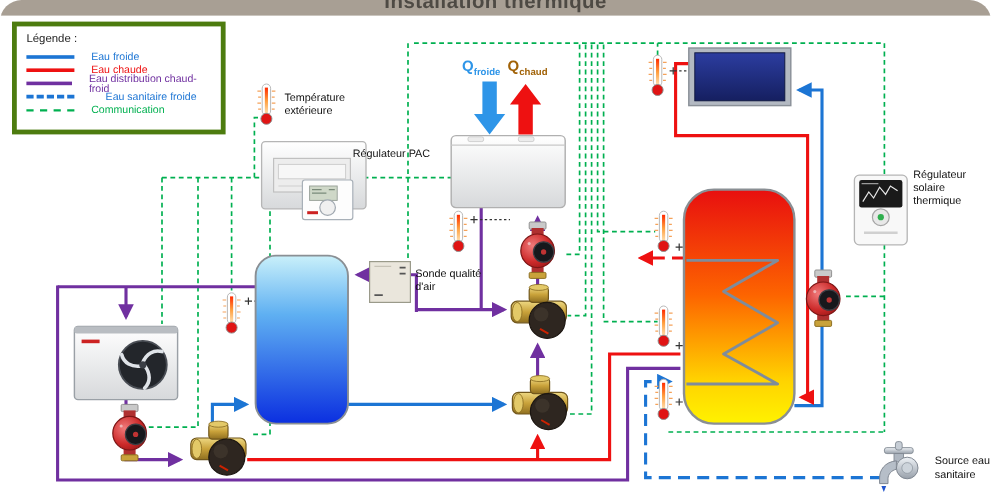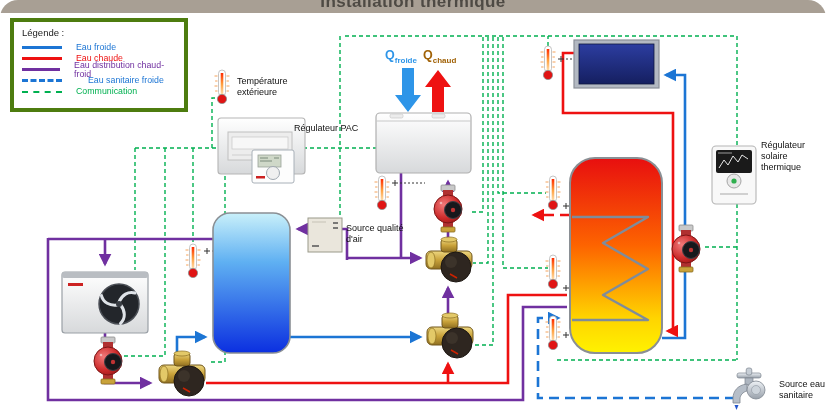--- a/index.html
+++ b/index.html
@@ -303,21 +303,21 @@
         </div>
         <div class="lrow">
           <span class="lsample" style="border-top: 2px dashed rgb(0, 176, 80);"></span>
           <span class="ltext" style="color: rgb(0, 176, 80);">Communication</span>
         </div>
       </div>
   </div>
 
   <div class="lbl" style="left:237px;top:76px;width:84px;">Température extérieure</div>
   <div class="lbl" style="left:282px;top:123px;width:70px;padding-left:12px;">Régulateur PAC</div>
-  <div class="lbl" style="left:346px;top:223px;width:60px;">Source qualité d'air</div>
+  <div class="lbl" style="left:346px;top:223px;width:60px;">Sonde qualité d'air</div>
   <div class="lbl" style="left:761px;top:140px;width:62px;">Régulateur solaire thermique</div>
   <div class="lbl" style="left:779px;top:379px;width:58px;">Source eau sanitaire</div>
 
   <div class="q" style="left:385px;top:48px;color:#2e95e8;">
     <span>Q</span><sub>froide</sub>
   </div>
   <div class="q" style="left:423px;top:48px;color:#a16207;">
     <span>Q</span><sub>chaud</sub>
   </div>
 

